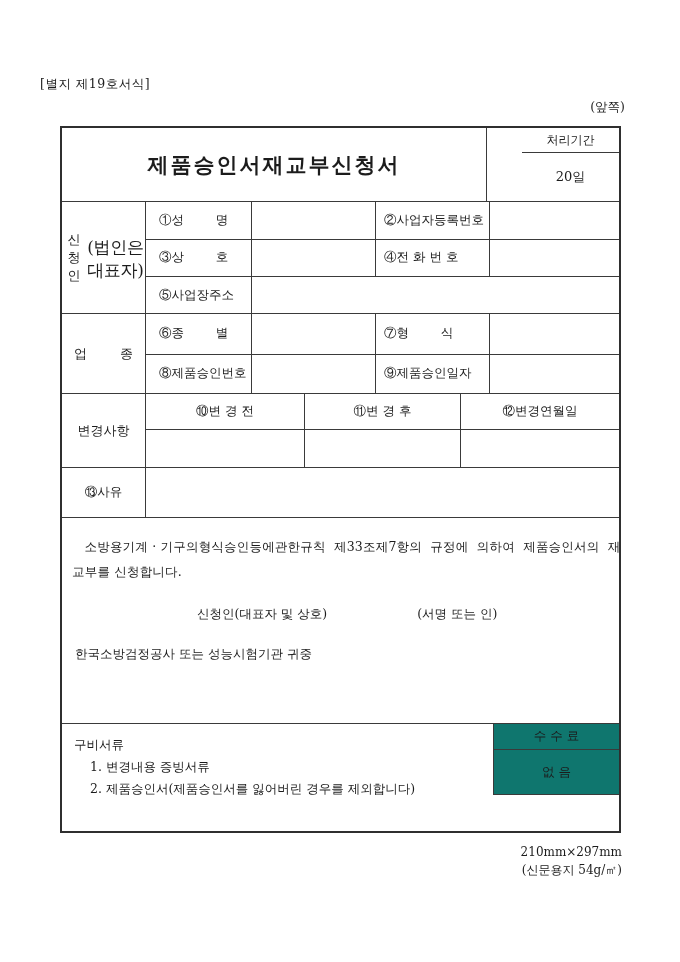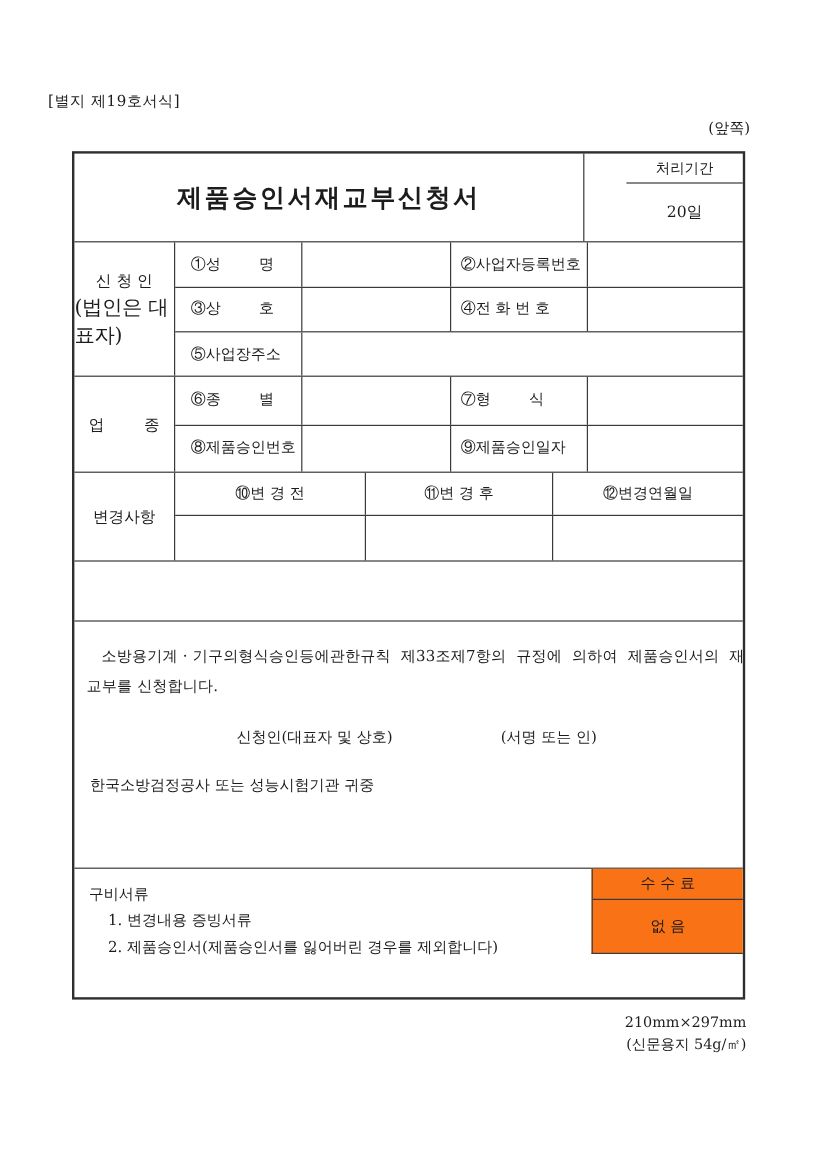--- a/index.html
+++ b/index.html
@@ -18,22 +18,22 @@
 
   
   .title-sec { height:73px; }
   .title-cell { flex:1; display:flex; align-items:center; justify-content:center;
                 font-size:21px; font-weight:bold; letter-spacing:2px; }
   .title-right { width:133px; border-left:1px solid #3a3a3a; display:flex; flex-direction:column;padding-left:35px; }
   .proc-label { height:25px; border-bottom:1px solid #3a3a3a; display:flex; align-items:center; justify-content:center; font-size:12px; }
   .proc-value { flex:1; display:flex; align-items:center; justify-content:center; font-size:13px; }
 
   
-  .rowhead { width:84px; border-right:1px solid #3a3a3a; display:flex; flex-direction:column;
-             align-items:center; justify-content:center; font-size:13px; text-align:left; }
+  .rowhead { width:84px; border-right:1px solid #3a3a3a; display:flex; flex-direction:row;
+             align-items:center; justify-content:center; font-size:13px; text-align:center; }
   .rowhead .sub { font-size:17px; letter-spacing:-.3px; margin-top:2px; }
   .rows { flex:1; display:flex; flex-direction:column; }
   .row { display:flex; border-top:1px solid #3a3a3a; }
   .row.r-first { border-top:none; }
   .lbl { display:flex; align-items:center; font-size:12.5px; white-space:pre;
          border-right:1px solid #3a3a3a; padding-left:13px; }
   .val { border-right:1px solid #3a3a3a; }
   .val.last { border-right:none; flex:1; }
   .c-lbl1 { width:106px; } .c-val1 { width:124px; } .c-lbl2 { width:114px; padding-left:8px; }
 
@@ -60,21 +60,21 @@
   .date-line { margin-top:21px; text-align:center; white-space:pre; }
   .sign-line { margin-top:22px; display:flex; padding-left:125px; white-space:pre;gap:16px; }
   .sign-line .gap { width:58px; }
   .recipient { margin-top:23px; padding-left:3px; }
 
   .docs-sec { flex:1; display:block; position:relative; padding:10px 0 0 12px; font-size:12.5px; }
   .docs-title { line-height:22px; }
   .docs-item { line-height:22px; padding-left:16px; }
   .fee-box { position:absolute; top:0; right:0; width:126px; height:71px;
              border-left:1px solid #3a3a3a; border-bottom:1px solid #3a3a3a;
-             display:flex; flex-direction:column; background:#f97316; }
+             display:flex; flex-direction:column; background:#0f766e; }
   .fee-header { height:26px; border-bottom:1px solid #3a3a3a; display:flex; align-items:center; justify-content:center; font-size:12.5px; }
   .fee-value { flex:1; display:flex; align-items:center; justify-content:center; font-size:12.5px; }
 
   .footer { position:absolute; right:58px; top:843px; text-align:right; font-size:12px; line-height:18px; }
 </style>
 </head>
 <body>
 
 <div class="page">
 
@@ -148,20 +148,21 @@
         </div>
         <div class="row bdy">
           <div class="ch-cell ch1"></div>
           <div class="ch-cell ch2"></div>
           <div class="ch-cell ch3"></div>
         </div>
       </div>
     </div>
 
     <div class="sec reason-sec">
+      <div class="rowhead">⑬사유</div>
       <div class="reason-val"></div>
     </div>
 
     <div class="sec body-sec">
       <div class="stmt">   소방용기계 · 기구의형식승인등에관한규칙  제33조제7항의  규정에  의하여  제품승인서의  재</div>
       <div class="stmt">교부를 신청합니다.</div>
       <div class="sign-line">
         <span>신청인(대표자 및 상호)</span>
         <span class="gap"></span>
         <span>(서명 또는 인)</span>

